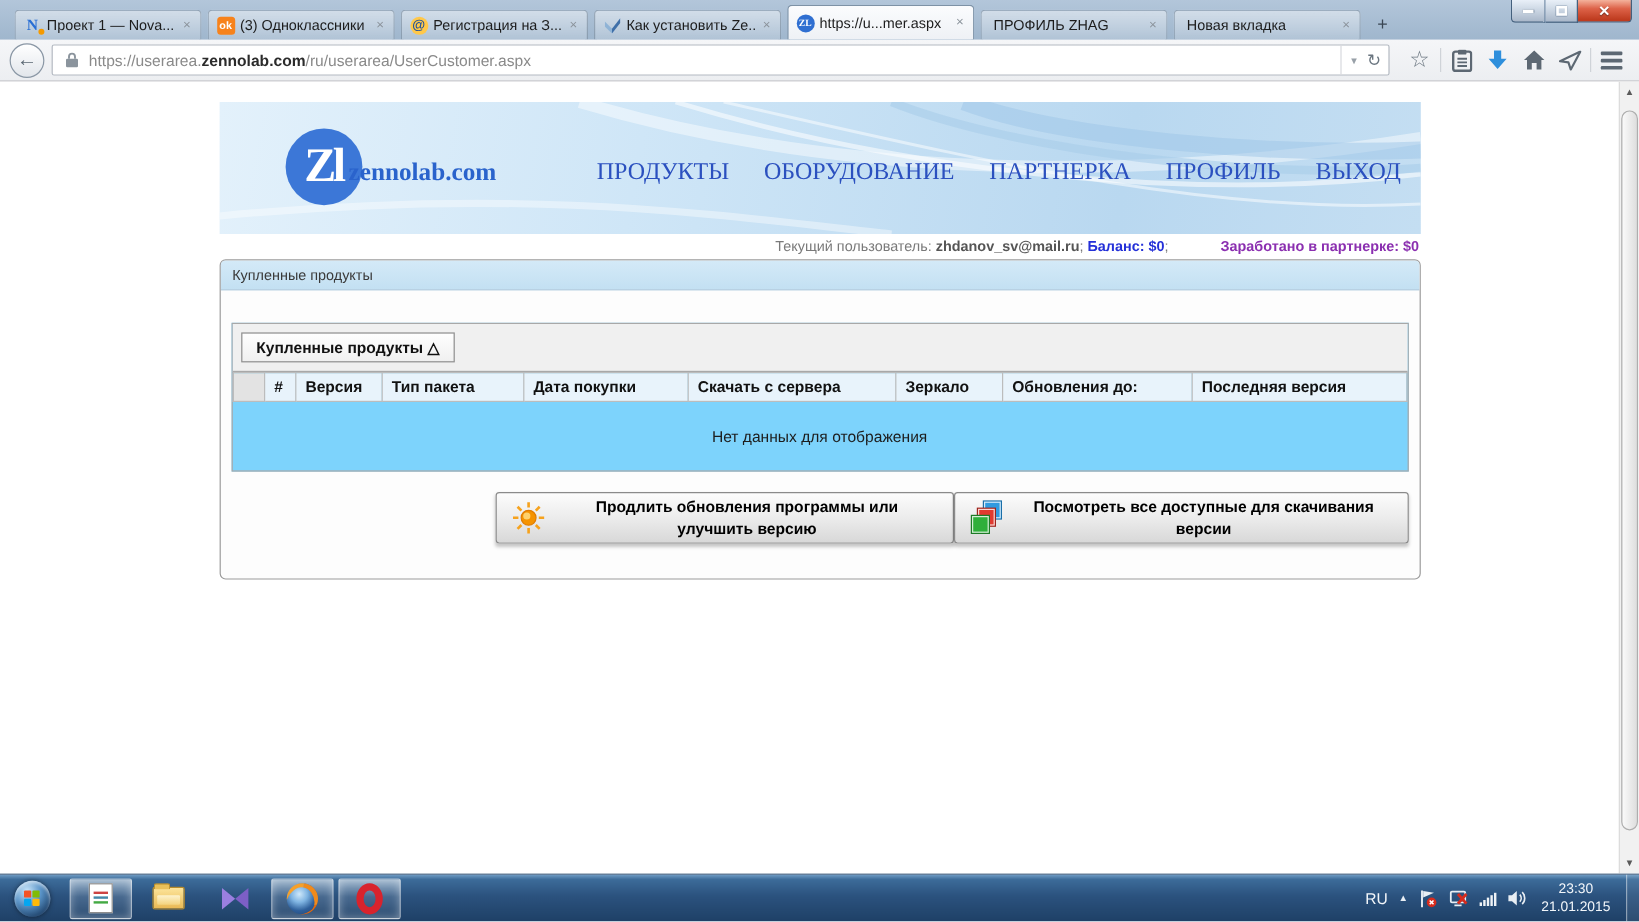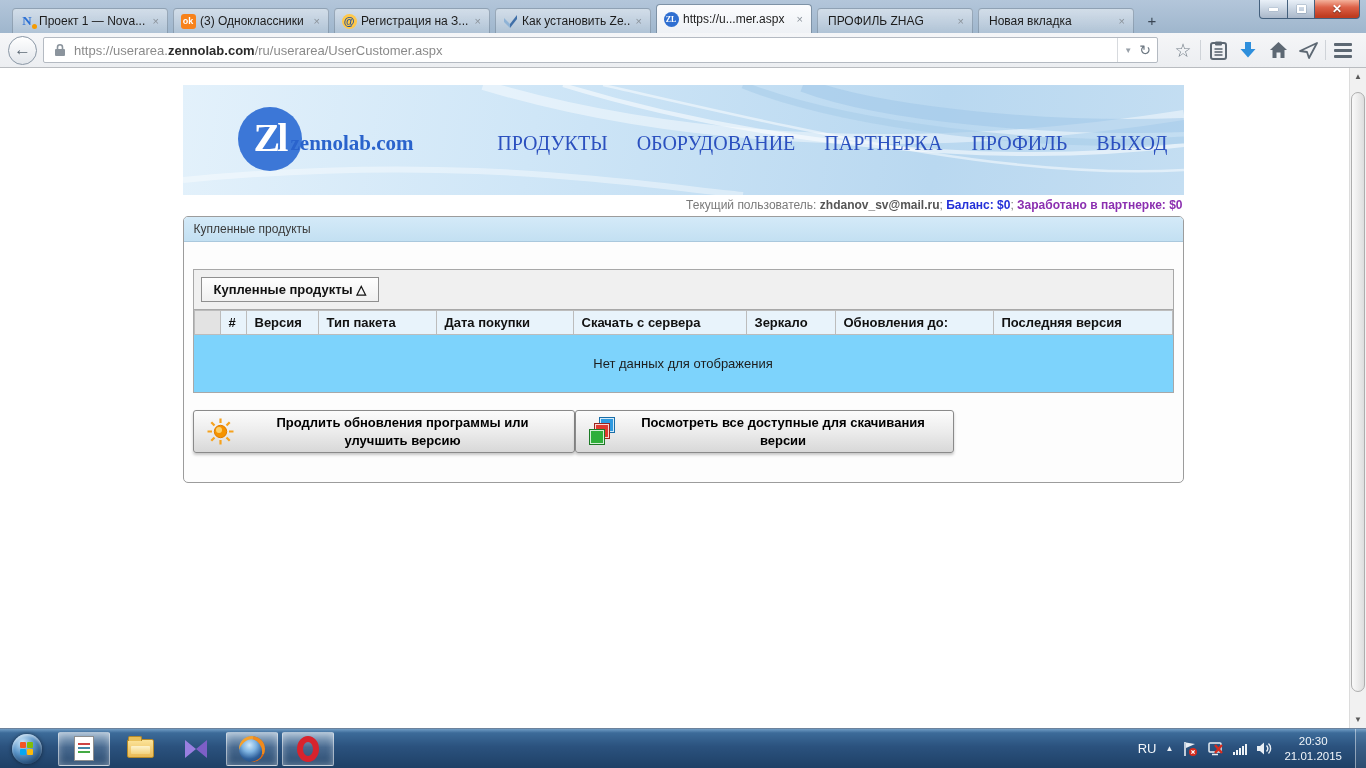--- a/index.html
+++ b/index.html
@@ -69,37 +69,37 @@
     background:#3c77d7; display:flex; align-items:center; justify-content:center; }
   .logo-monogram { color:#fff; font-family:"Liberation Serif",serif; font-size:40px; font-weight:bold; letter-spacing:-3px; margin-top:-4px;}
   .logo-text { position:absolute; left:108px; top:46px; font-family:"Liberation Serif",serif;
     font-weight:bold; font-size:21px; color:#2a63cc; }
   .main-nav { position:absolute; right:16px; top:47px; display:flex; gap:29px; }
   .main-nav a { font-family:Liberation Serif, serif; font-size:20px; color:#2b50bf; text-decoration:none; }
 
   .user-bar { text-align:right; font-size:12px; color:#7a7a7a; padding:3px 1px 4px; }
   .user-email { font-weight:bold; color:#555; }
   .user-balance { font-weight:bold; color:#2430d8; }
-  .user-partner { font-weight:bold; color:#8b2fb0; }
+  .user-partner { font-weight:bold; color:#8b2fb0;margin-left:40px; }
 
   .panel { border:1px solid #9c9c9c; border-radius:5px; background:#fdfdfd; overflow:hidden; }
   .panel-header { background:linear-gradient(#d4eaf8,#c3e0f2); border-bottom:1px solid #aac8dd;
     padding:5px 10px; font-size:12px; color:#3a3a3a; }
   .panel-body { padding:27px 9px 29px; }
   .grid-box { border:1px solid #a8a8a8; background:#7dd3fc; }
   .acc-strip { background:#f0f0f0; border-bottom:1px solid #a8a8a8; padding:7px; }
   .acc-tab { display:inline-block; border:1px solid #8f8f8f; background:linear-gradient(#fefefe,#f0f0f0);
     padding:4px 12px; font-size:13px; font-weight:bold; color:#111; }
   table.products { width:100%; border-collapse:collapse; font-size:13px; }
   table.products th { border:1px solid #bcbcbc; background:#e8f3fb; text-align:left;
     padding:4px 8px; font-weight:bold; color:#111; }
   table.products th.rowsel { background:#e3e3e3; }
   .empty-row { height:57px; display:flex; align-items:center; justify-content:center; font-size:13px; color:#1d1d1d; }
 
-  .btn-row { margin-top:17px; display:flex; justify-content:flex-start; }
+  .btn-row { margin-top:17px; display:flex; justify-content:flex-end; }
   .panel-btn { height:43px; border:1px solid #8a8a8a; border-radius:3px; cursor:pointer;
     background:linear-gradient(#fcfcfc 0%,#ececec 50%,#d8d8d8 100%);
     display:flex; align-items:center; box-shadow:0 2px 3px rgba(0,0,0,.22); }
   .panel-btn .btn-icon { margin:0 10px 0 13px; width:27px; height:27px; position:relative; flex:0 0 27px;}
   .panel-btn .btn-label { flex:1; text-align:center; font-size:13px; font-weight:bold; color:#000;
     line-height:1.35; padding-right:12px; }
   .btn-renew { width:382px; }
   .btn-versions { width:379px; }
   .sq { position:absolute; width:14px; height:14px; border:1px solid rgba(255,255,255,.8); }
   .sq-blue { left:11px; top:0; background:#2f9ae0; box-shadow:0 0 0 1px #1a6ea8; }
@@ -429,19 +429,19 @@
           <i style="height:5px"></i>
           <i style="height:7px"></i>
           <i style="height:9px"></i>
           <i style="height:11px"></i>
       </span>
       <svg width="17" height="15" viewBox="0 0 17 15">
         <polygon points="1,5 4,5 8,1.5 8,13.5 4,10 1,10" fill="#e8eef4"></polygon>
         <path d="M10.5 4.5 a4.5 4.5 0 0 1 0 6 M12.5 2.5 a7 7 0 0 1 0 10" fill="none" stroke="#e8eef4" stroke-width="1.4"></path>
       </svg>
       <span class="clock">
-        <span>20:30</span><br>
+        <span>23:30</span><br>
         <span>21.01.2015</span>
       </span>
       <span class="show-desktop"></span>
     </div>
   </div>
 </div>
 
 </body></html>

